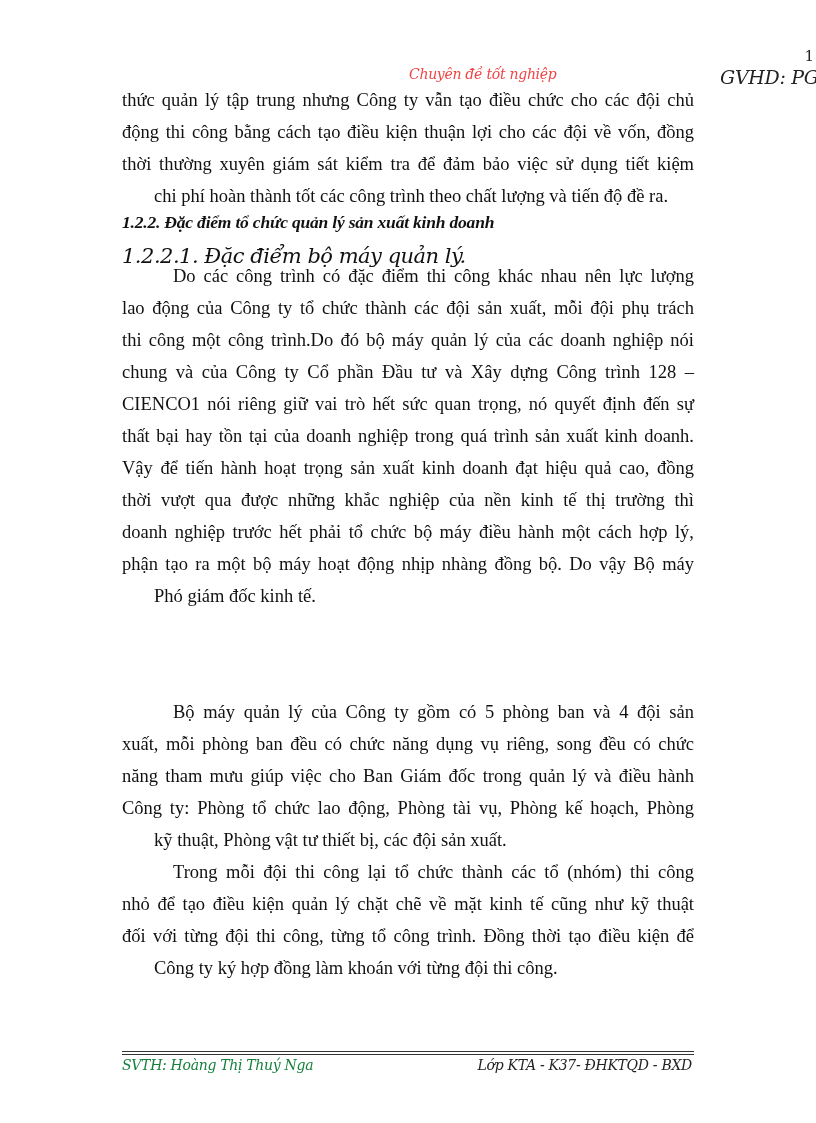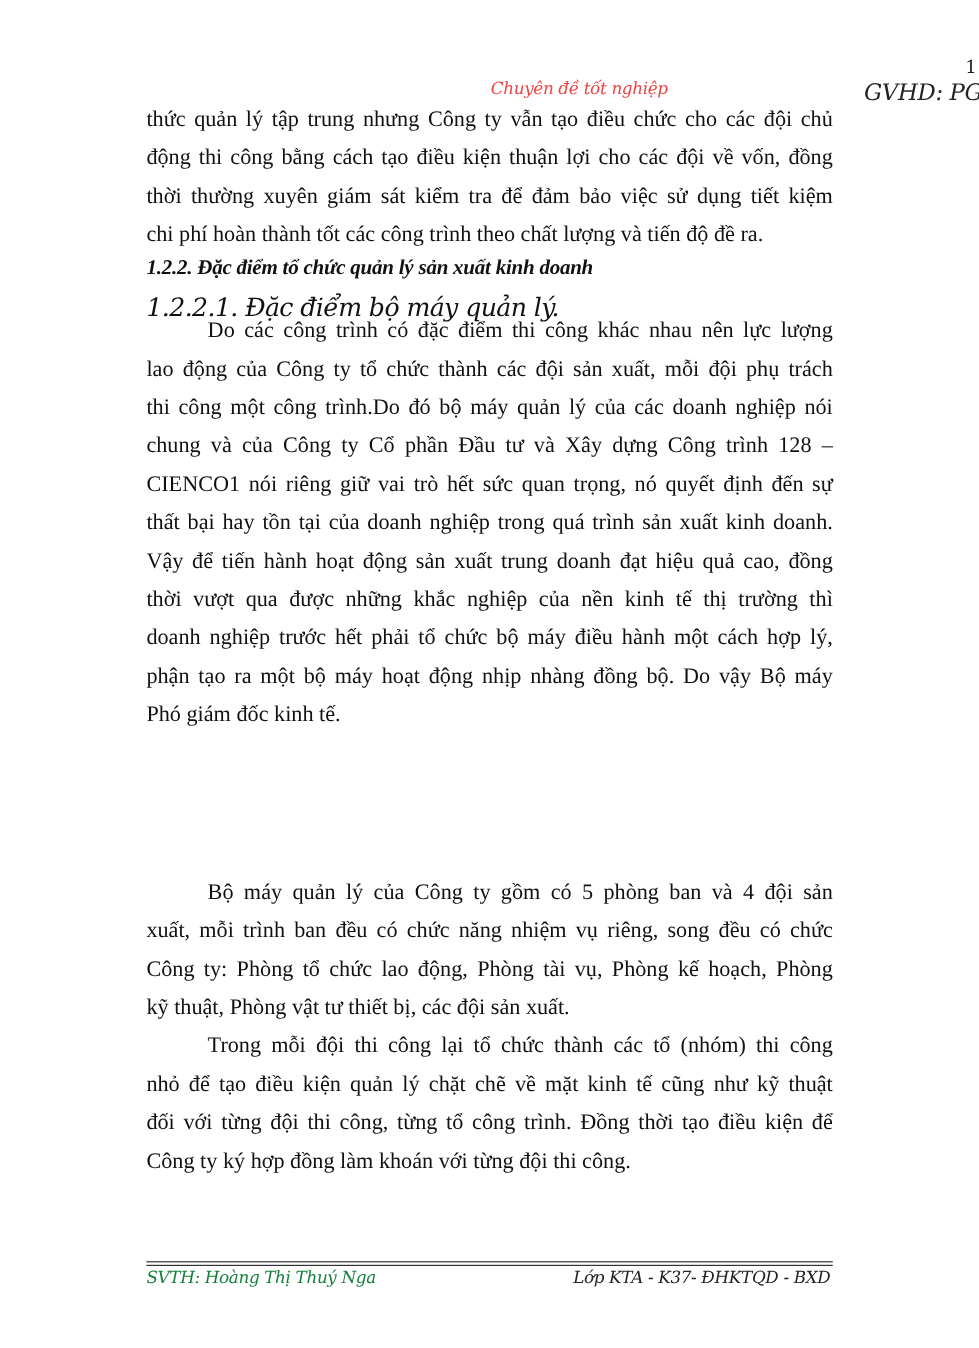--- a/index.html
+++ b/index.html
@@ -54,20 +54,21 @@
     }
     .line {
       display: block;
       text-align: justify;
       text-align-last: justify;
       height: 32px;
       white-space: nowrap;
     }
     .line.last {
       text-align-last: left;
+      margin-left: 32px;
     }
     .heading-2 {
       position: absolute;
       left: 122px;
       top: 212px;
       font-size: 17.5px;
       font-weight: bold;
       font-style: italic;
       font-family: "Liberation Serif", serif;
       letter-spacing: -0.2px;
@@ -126,30 +127,31 @@
 <div class="heading-2">1.2.2. Đặc điểm tổ chức quản lý sản xuất kinh doanh</div>
 <div class="heading-3">1.2.2.1. Đặc điểm bộ máy quản lý.</div>
 
 <div class="body-text" style="top: 260px;">
   <span class="line" style="padding-left:51px; box-sizing:border-box;">Do các công trình có đặc điểm thi công khác nhau nên lực lượng</span>
   <span class="line">lao động của Công ty tổ chức thành các đội sản xuất, mỗi đội phụ trách</span>
   <span class="line">thi công một công trình.Do đó bộ máy quản lý của các doanh nghiệp nói</span>
   <span class="line">chung và của Công ty Cổ phần Đầu tư và Xây dựng Công trình 128 –</span>
   <span class="line">CIENCO1 nói riêng giữ vai trò hết sức quan trọng, nó quyết định đến sự</span>
   <span class="line">thất bại hay tồn tại của doanh nghiệp trong quá trình sản xuất kinh doanh.</span>
-  <span class="line">Vậy để tiến hành hoạt động sản xuất trung doanh đạt hiệu quả cao, đồng</span>
+  <span class="line">Vậy để tiến hành hoạt trọng sản xuất kinh doanh đạt hiệu quả cao, đồng</span>
   <span class="line">thời vượt qua được những khắc nghiệp của nền kinh tế thị trường thì</span>
   <span class="line">doanh nghiệp trước hết phải tổ chức bộ máy điều hành một cách hợp lý,</span>
   <span class="line">phận tạo ra một bộ máy hoạt động nhịp nhàng đồng bộ. Do vậy Bộ máy</span>
   <span class="line last">Phó giám đốc kinh tế.</span>
 </div>
 
-<div class="body-text" style="top: 728px;">
+<div class="body-text" style="top: 696px;">
   <span class="line" style="padding-left:51px; box-sizing:border-box;">Bộ máy quản lý của Công ty gồm có 5 phòng ban và 4 đội sản</span>
-  <span class="line">xuất, mỗi trình ban đều có chức năng nhiệm vụ riêng, song đều có chức</span>
+  <span class="line">xuất, mỗi phòng ban đều có chức năng dụng vụ riêng, song đều có chức</span>
+  <span class="line">năng tham mưu giúp việc cho Ban Giám đốc trong quản lý và điều hành</span>
   <span class="line">Công ty: Phòng tổ chức lao động, Phòng tài vụ, Phòng kế hoạch, Phòng</span>
   <span class="line last">kỹ thuật, Phòng vật tư thiết bị, các đội sản xuất.</span>
 </div>
 
 <div class="body-text" style="top: 856px;">
   <span class="line" style="padding-left:51px; box-sizing:border-box;">Trong mỗi đội thi công lại tổ chức thành các tổ (nhóm) thi công</span>
   <span class="line">nhỏ để tạo điều kiện quản lý chặt chẽ về mặt kinh tế cũng như kỹ thuật</span>
   <span class="line">đối với từng đội thi công, từng tổ công trình. Đồng thời tạo điều kiện để</span>
   <span class="line last">Công ty ký hợp đồng làm khoán với từng đội thi công.</span>
 </div>

